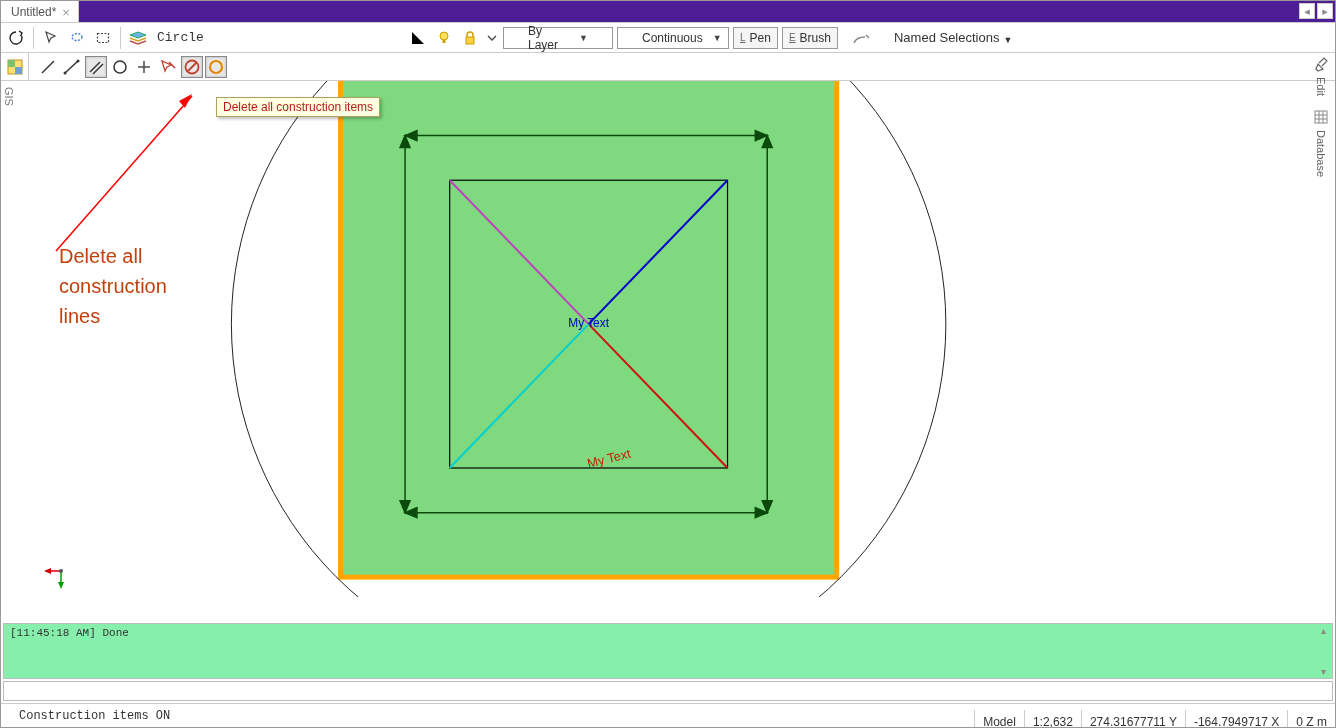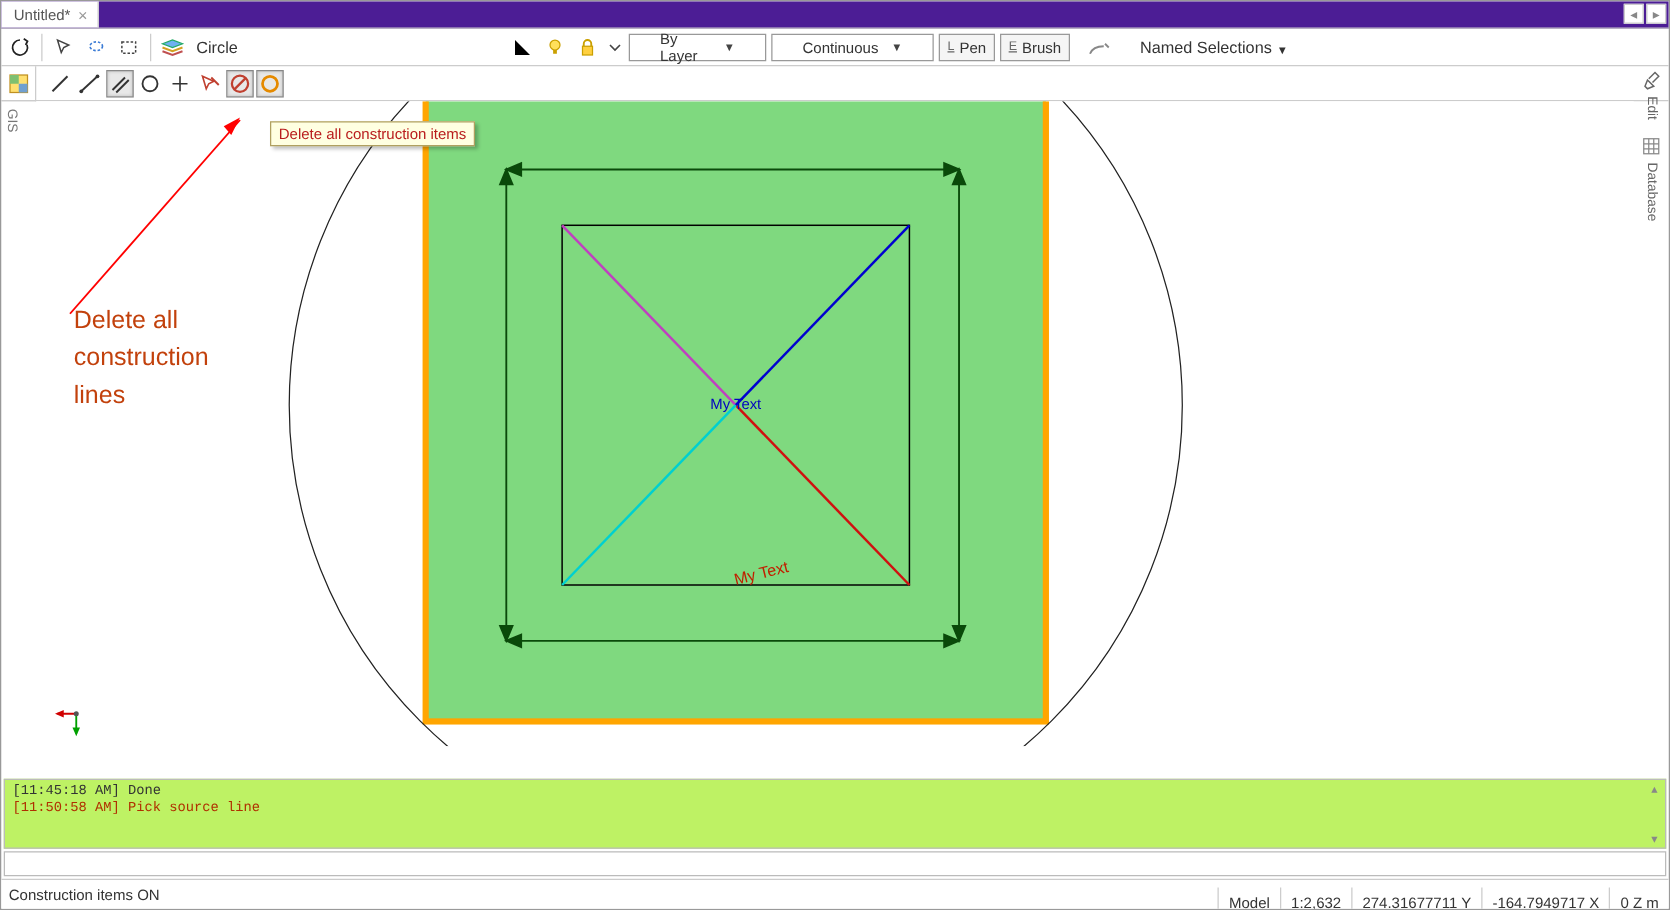--- a/index.html
+++ b/index.html
@@ -54,21 +54,21 @@
   padding: 0 4px;
   gap: 4px;
 }
 .tool-btn {
   width: 22px; height: 22px;
   display: inline-flex; align-items: center; justify-content: center;
   border: 1px solid transparent;
   cursor: pointer;
 }
 .tool-sep { width: 1px; height: 22px; background: #ccc; margin: 0 2px; }
-.toolbar-label { width: 250px; padding-left: 4px; font-size: 13px; }
+.toolbar-label { width: 250px; padding-left: 4px; font-size: 13px; font-family: Liberation Mono, monospace; }
 .dropdown {
   border: 1px solid #999; padding: 2px 24px; font-size: 12px;
   display: flex; align-items: center; justify-content: space-between;
   gap: 10px; height: 22px; background: #fff; cursor: pointer;
 }
 .dropdown .caret { font-size: 9px; color: #444; }
 .pen-btn {
   border: 1px solid #999; padding: 2px 6px; height: 22px; font-size: 12px;
   display: inline-flex; align-items: center; gap: 4px; cursor: pointer; background: #f5f5f5;
 }
@@ -125,21 +125,21 @@
 .tooltip {
   position: absolute;
   background: #ffffe1; border: 1px solid #b0a060;
   padding: 2px 6px; font-size: 12px; color: #b91c1c;
   box-shadow: 2px 2px 3px rgba(0,0,0,.25);
 }
 
 
 .cmdout {
   position: absolute; left: 2px; right: 2px; bottom: 48px; height: 56px;
-  background: #bef264; border: 1px solid #bbb;
+  background: #86efac; border: 1px solid #bbb;
   font-family: "Courier New", monospace; font-size: 11px;
   padding: 3px 6px; overflow: auto; line-height: 1.25;
 }
 .cmdout .row { white-space: pre; }
 .cmdout .red { color: #b03000; }
 .cmdout-scroll {
   position: absolute; right: 4px; bottom: 50px; height: 52px; width: 10px;
   display: flex; flex-direction: column; justify-content: space-between;
   color: #888; font-size: 10px;
 }
@@ -149,21 +149,21 @@
   position: absolute; left: 2px; right: 2px; bottom: 26px; height: 20px;
   border: 1px solid #bbb; background: #fff;
 }
 
 
 .statusbar {
   position: absolute; left: 0; right: 0; bottom: 0; height: 24px;
   border-top: 1px solid #ccc; background: #fff;
   display: flex; align-items: center; font-size: 12px;
 }
-.statusbar .left { flex: 1; padding-left: 6px; }
+.statusbar .left { flex: 1; padding-left: 18px; font-family: Liberation Mono, monospace; }
 .statusbar .cell { border-left: 1px solid #ccc; padding: 0 8px; height: 100%; display: flex; align-items: center; margin-top: 12px; }
 
 
 .gizmo { position: absolute; left: 42px; bottom: 134px; }
 
 </style>
 </head>
 <body>
 
 <div class="tabbar">
@@ -230,21 +230,21 @@
   <span class="tool-btn" style="width:14px;">
     <svg width="10" height="10" viewBox="0 0 10 10">
         <path d="M1 3l4 4 4-4" fill="none" stroke="#444" stroke-width="1.3"></path>
       </svg>
   </span>
 
   <div class="dropdown" style="width:110px">
     <span>By Layer</span>
     <span class="caret">▼</span>
   </div>
-  <div class="dropdown" style="width:130px">
+  <div class="dropdown" style="width:112px">
     <span>Continuous</span>
     <span class="caret">▼</span>
   </div>
 
   <span class="pen-btn">
     <span class="kbd">L</span>
     <span>Pen</span>
   </span>
   <span class="pen-btn">
     <span class="kbd">E</span>
@@ -394,21 +394,20 @@
 <svg class="gizmo" width="40" height="40">
   <line x1="18" y1="18" x2="3" y2="18" stroke="#d00000" stroke-width="1.5"></line>
   <polygon points="1,18 8,15 8,21" fill="#d00000"></polygon>
   <line x1="18" y1="18" x2="18" y2="34" stroke="#00a000" stroke-width="1.5"></line>
   <polygon points="18,36 15,29 21,29" fill="#00a000"></polygon>
   <circle cx="18" cy="18" r="2" fill="#555"></circle>
 </svg>
 
 <div class="cmdout">
   <div class="row"><span>[11:45:18 AM]</span> <span>Done</span></div>
-  <div class="row red"><span>[11:50:58 AM]</span> <span>Pick source line</span></div>
 </div>
 <div class="cmdout-scroll">
   <span>▴</span>
   <span>▾</span>
 </div>
 
 <div class="cmdinput"></div>
 
 <div class="statusbar">
   <div class="left">Construction items ON</div>

